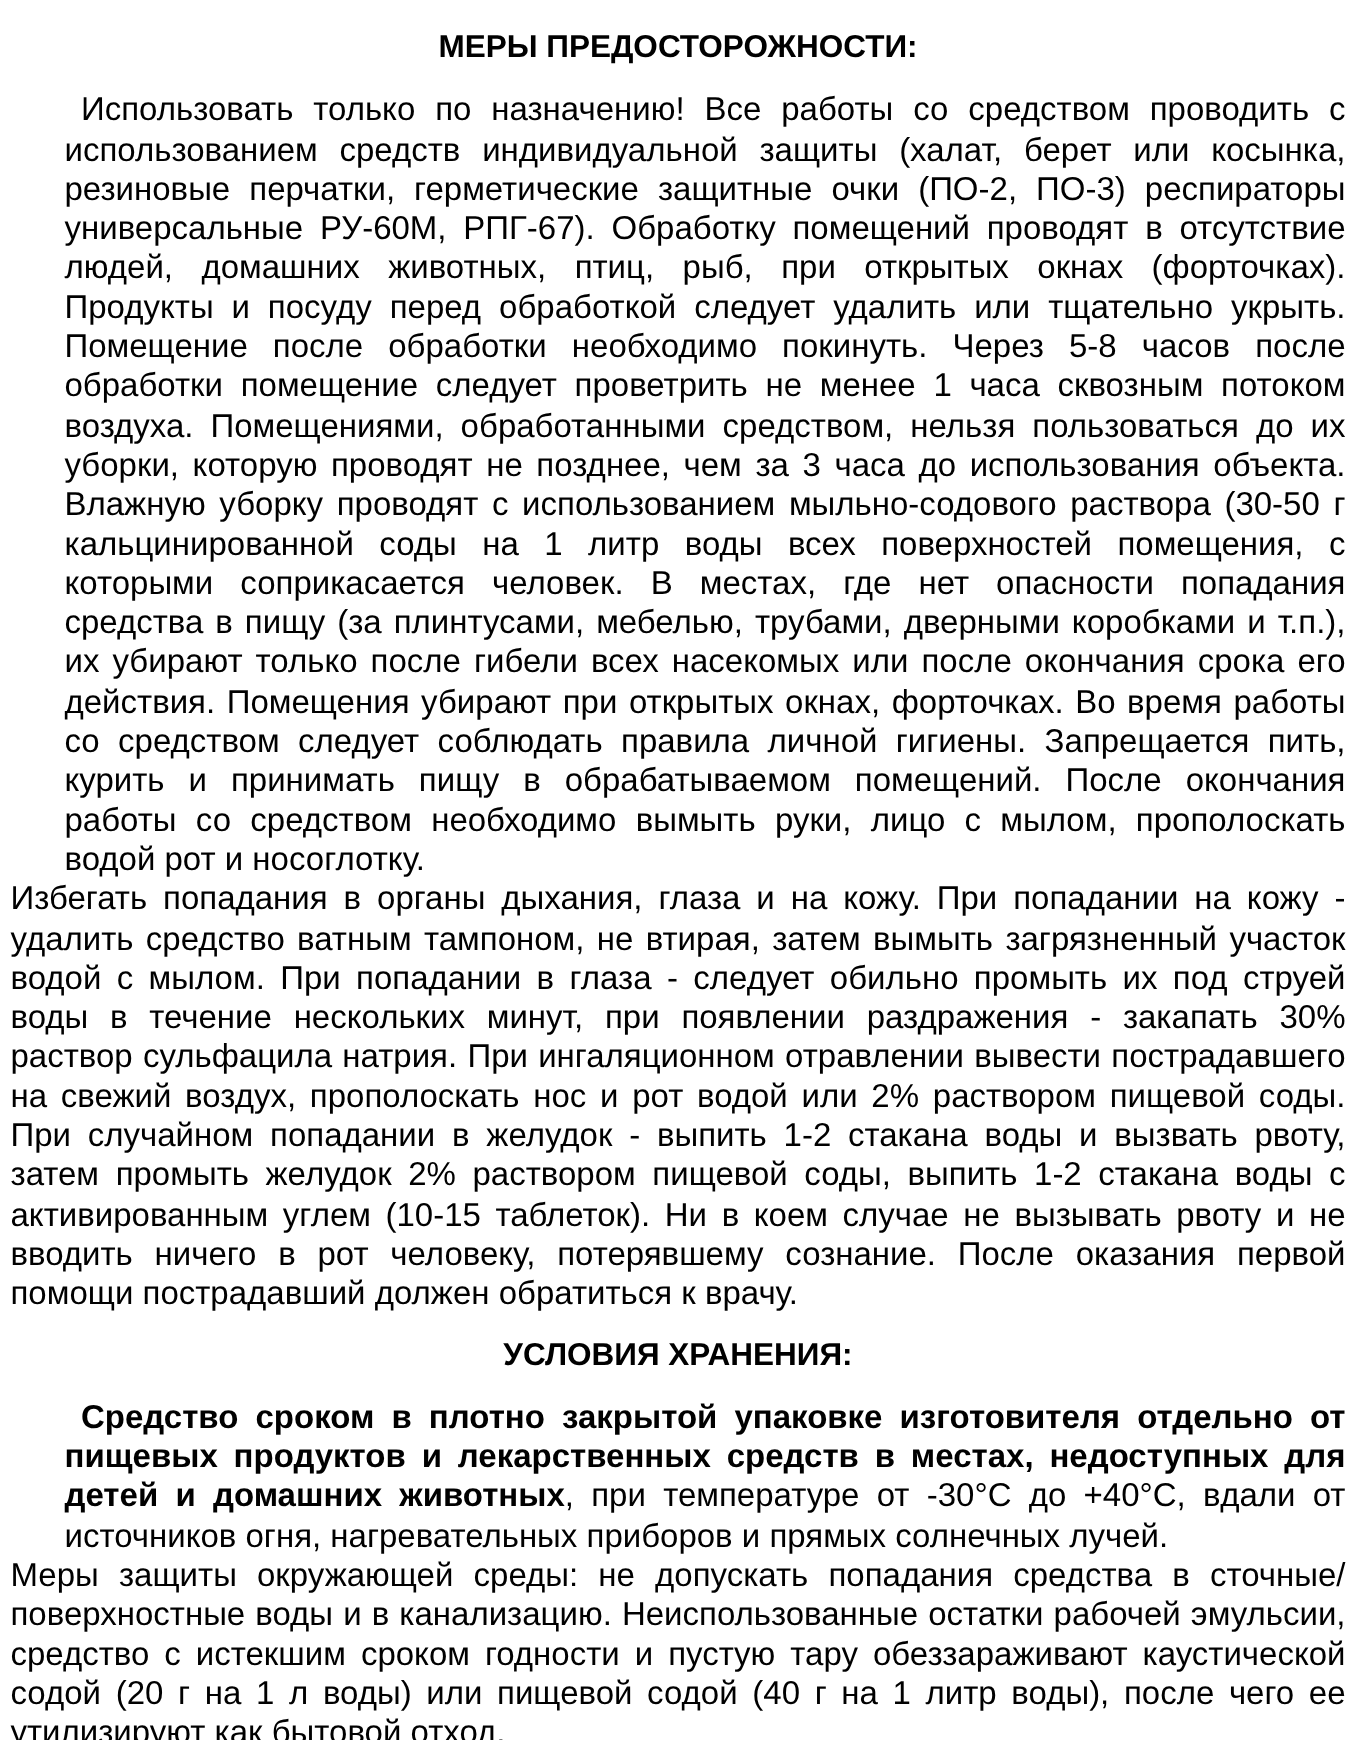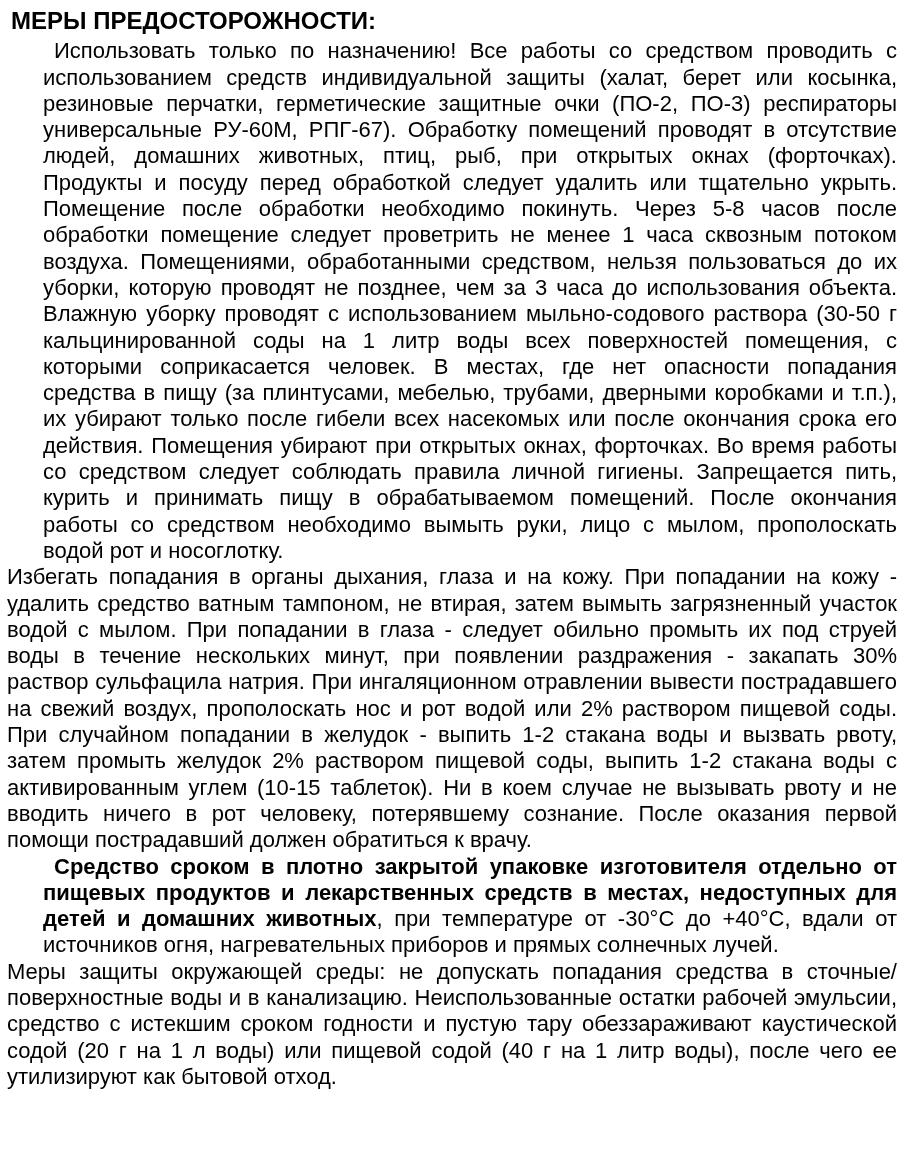--- a/index.html
+++ b/index.html
@@ -14,22 +14,23 @@
     background: #ffffff;
     color: #000000;
     font-family: "Liberation Sans", sans-serif;
     font-size: 22px;
     line-height: 26.3px;
     padding: 4px 7px 6px 7px;
     -webkit-font-smoothing: antialiased;
   }
   .heading {
     font-weight: bold;
-    font-size: 24px;
-    margin: 4px;
+    text-align: center;
+    font-size: 21px;
+    margin: 15px;
     padding: 0;
   }
   p {
     margin: 0;
     padding: 0;
     text-align: justify;
     text-justify: inter-word;
   }
   p.indent-first {
     text-indent: 11px;
@@ -43,18 +44,19 @@
 <body>
 
 <div class="page">
 
   <h1 class="heading">МЕРЫ ПРЕДОСТОРОЖНОСТИ:</h1>
 
   <p class="indent-first">Использовать только по назначению! Все работы со средством проводить с использованием средств индивидуальной защиты (халат, берет или косынка, резиновые перчатки, герметические защитные очки (ПО-2, ПО-3) респираторы универсальные РУ-60М, РПГ-67). Обработку помещений проводят в отсутствие людей, домашних животных, птиц, рыб, при открытых окнах (форточках). Продукты и посуду перед обработкой следует удалить или тщательно укрыть. Помещение после обработки необходимо покинуть. Через 5-8 часов после обработки помещение следует проветрить не менее 1 часа сквозным потоком воздуха. Помещениями, обработанными средством, нельзя пользоваться до их уборки, которую проводят не позднее, чем за 3 часа до использования объекта. Влажную уборку проводят с использованием мыльно-содового раствора (30-50 г кальцинированной соды на 1 литр воды всех поверхностей помещения, с которыми соприкасается человек. В местах, где нет опасности попадания средства в пищу (за плинтусами, мебелью, трубами, дверными коробками и т.п.), их убирают только после гибели всех насекомых или после окончания срока его действия. Помещения убирают при открытых окнах, форточках. Во время работы со средством следует соблюдать правила личной гигиены. Запрещается пить, курить и принимать пищу в обрабатываемом помещений. После окончания работы со средством необходимо вымыть руки, лицо с мылом, прополоскать водой рот и носоглотку.</p>
 
   <p>Избегать попадания в органы дыхания, глаза и на кожу. При попадании на кожу - удалить средство ватным тампоном, не втирая, затем вымыть загрязненный участок водой с мылом. При попадании в глаза - следует обильно промыть их под струей воды в течение нескольких минут, при появлении раздражения - закапать 30% раствор сульфацила натрия. При ингаляционном отравлении вывести пострадавшего на свежий воздух, прополоскать нос и рот водой или 2% раствором пищевой соды. При случайном попадании в желудок - выпить 1-2 стакана воды и вызвать рвоту, затем промыть желудок 2% раствором пищевой соды, выпить 1-2 стакана воды с активированным углем (10-15 таблеток). Ни в коем случае не вызывать рвоту и не вводить ничего в рот человеку, потерявшему сознание. После оказания первой помощи пострадавший должен обратиться к врачу.</p>
 
+  <h1 class="heading">УСЛОВИЯ ХРАНЕНИЯ:</h1>
 
   <p class="indent-first"><span class="bold-run">Средство сроком в плотно закрытой упаковке изготовителя отдельно от пищевых продуктов и лекарственных средств в местах, недоступных для детей и домашних животных</span><span>, при температуре от -30°С до +40°С, вдали от источников огня, нагревательных приборов и прямых солнечных лучей.</span></p>
 
   <p>Меры защиты окружающей среды: не допускать попадания средства в сточные/поверхностные воды и в канализацию. Неиспользованные остатки рабочей эмульсии, средство с истекшим сроком годности и пустую тару обеззараживают каустической содой (20 г на 1 л воды) или пищевой содой (40 г на 1 литр воды), после чего ее утилизируют как бытовой отход.</p>
 
 </div>
 
 </body></html>

